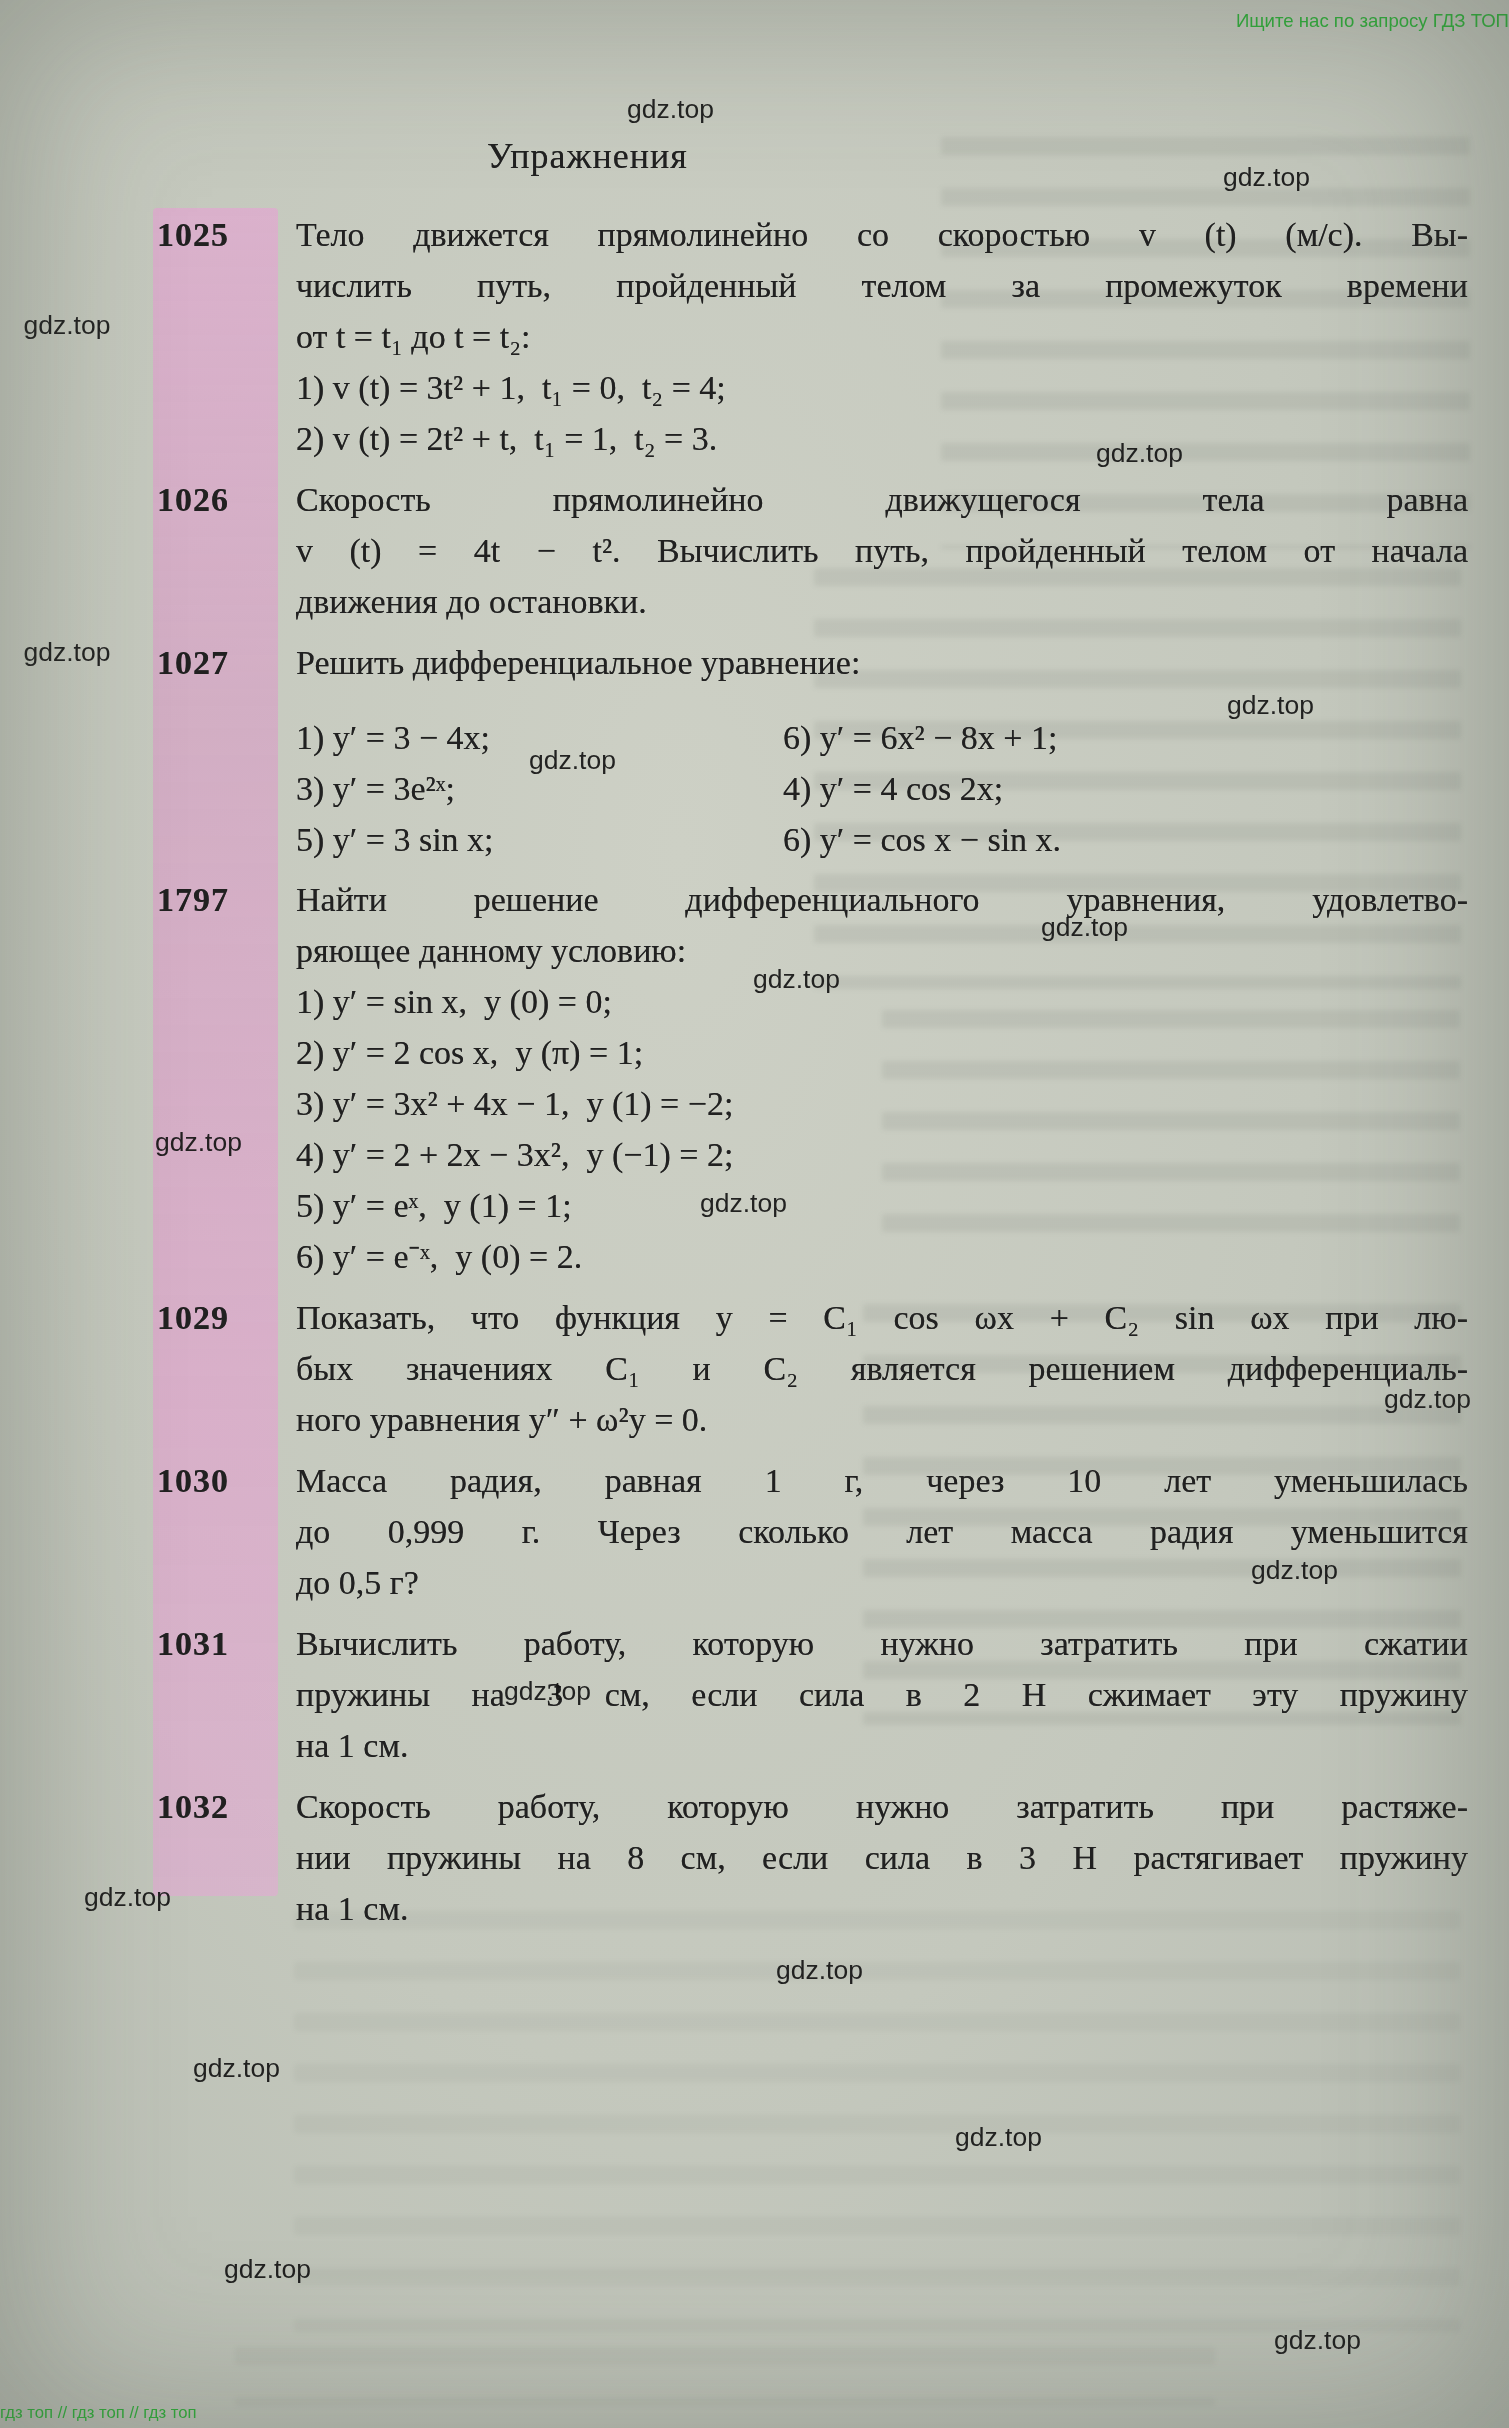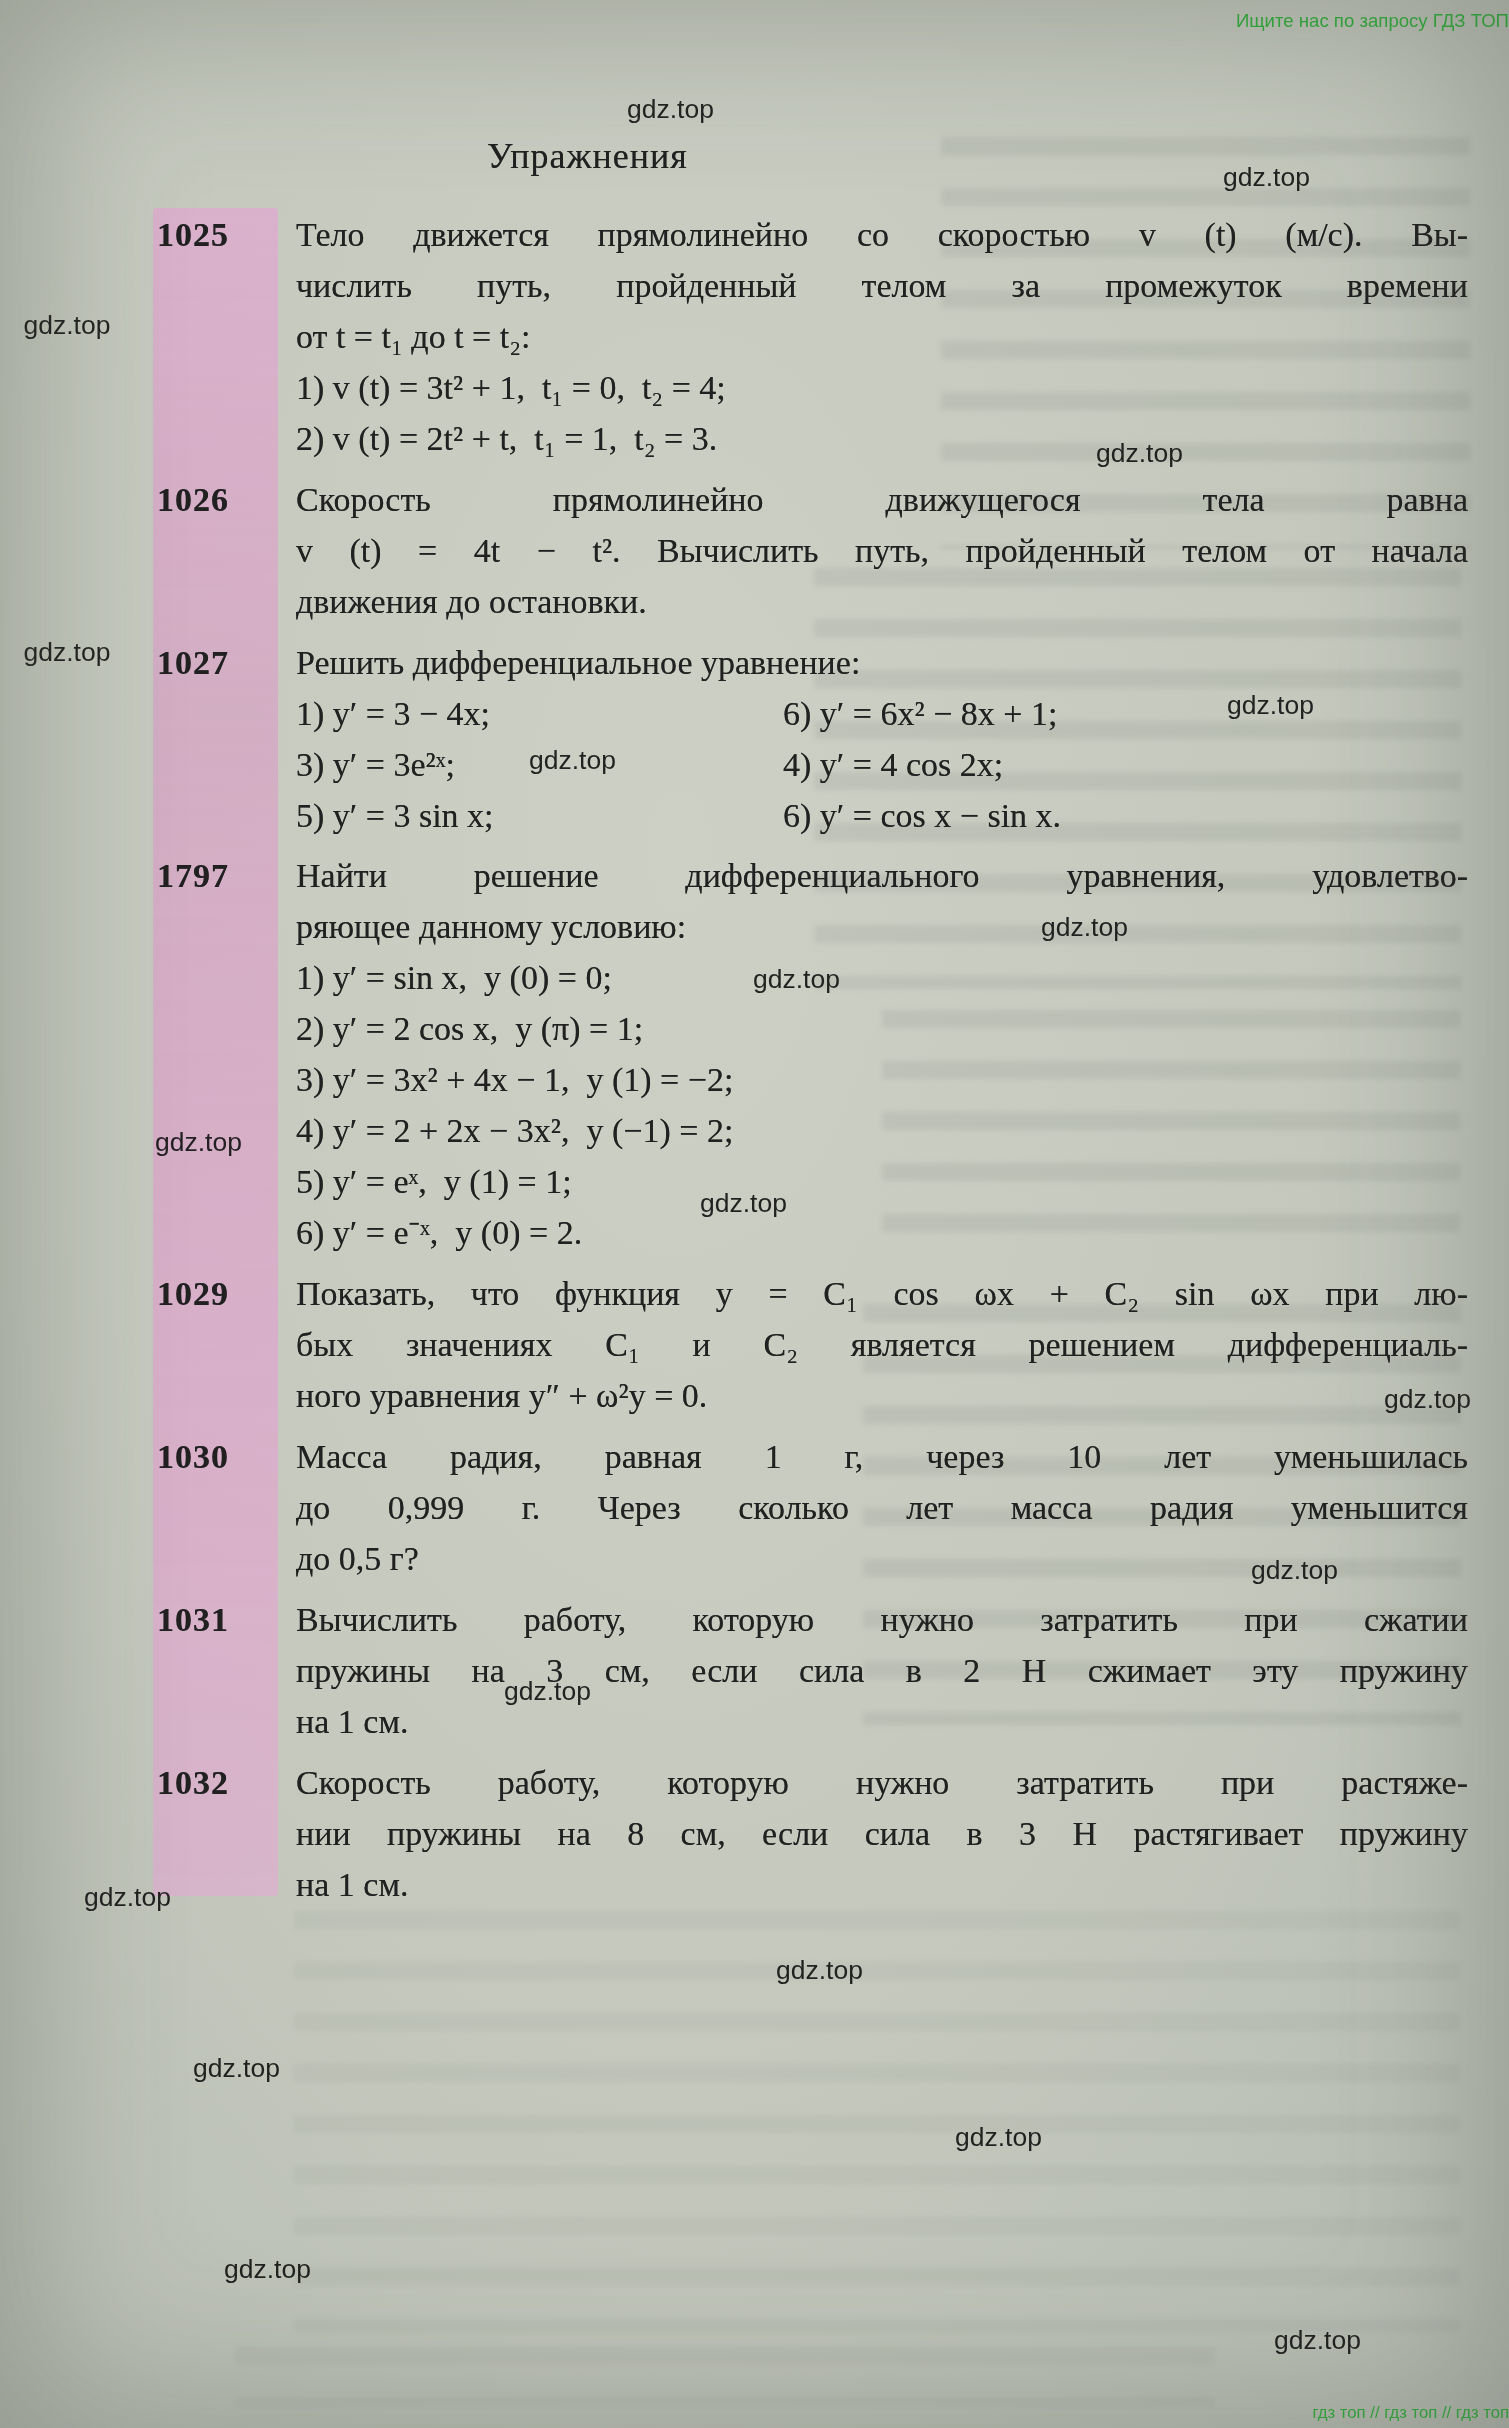--- a/index.html
+++ b/index.html
@@ -32,21 +32,21 @@
     filter: blur(0.6px);
   }
   .top-banner {
     position:absolute; top:9.8px; left:0; right:0;
     text-align:right;
     font-family:"Liberation Sans", sans-serif;
     font-size:18.6px; color:#2fae3a;
   }
   .bottom-banner {
     position:absolute; bottom:5.9px; left:0; right:0;
-    text-align:right;
+    text-align:left;
     font-family:"Liberation Sans", sans-serif;
     font-size:16.7px; color:#2fae3a;
   }
   .heading {
     position:absolute; left:487px; top:135px;
     font-size:36px; font-weight:normal; letter-spacing:1px;
     text-shadow: 0 0 0.6px rgba(25,25,25,0.65);
   }
   .exercises {
     position:absolute; left:157px; top:209px; width:1311px;
@@ -55,21 +55,21 @@
   .exercise { display:flex; align-items:flex-start; }
   .exercise + .exercise { margin-top:9.8px;justify-content:space-between; }
   .ex-num {
     flex:0 0 139px; width:139px;
     font-size:34px; line-height:51px; font-weight:bold; letter-spacing:1px;
   }
   .ex-content { flex:1; font-size:34px; line-height:51px; }
   .line { text-align:justify; text-align-last:justify; }
   .line.last { text-align-last:left; }
   .ex-item { white-space:pre-wrap; }
-  .two-col { display:grid; grid-template-columns:487px 1fr; }
+  .two-col { display:grid; grid-template-columns:487px 1fr;margin-top:24px; }
   .wm {
     position:absolute;
     font-family:"Liberation Sans", sans-serif;
     font-size:26.5px; color:#141414; opacity:.92;
     white-space:nowrap;
   }
 </style>
 </head>
 <body>
 

